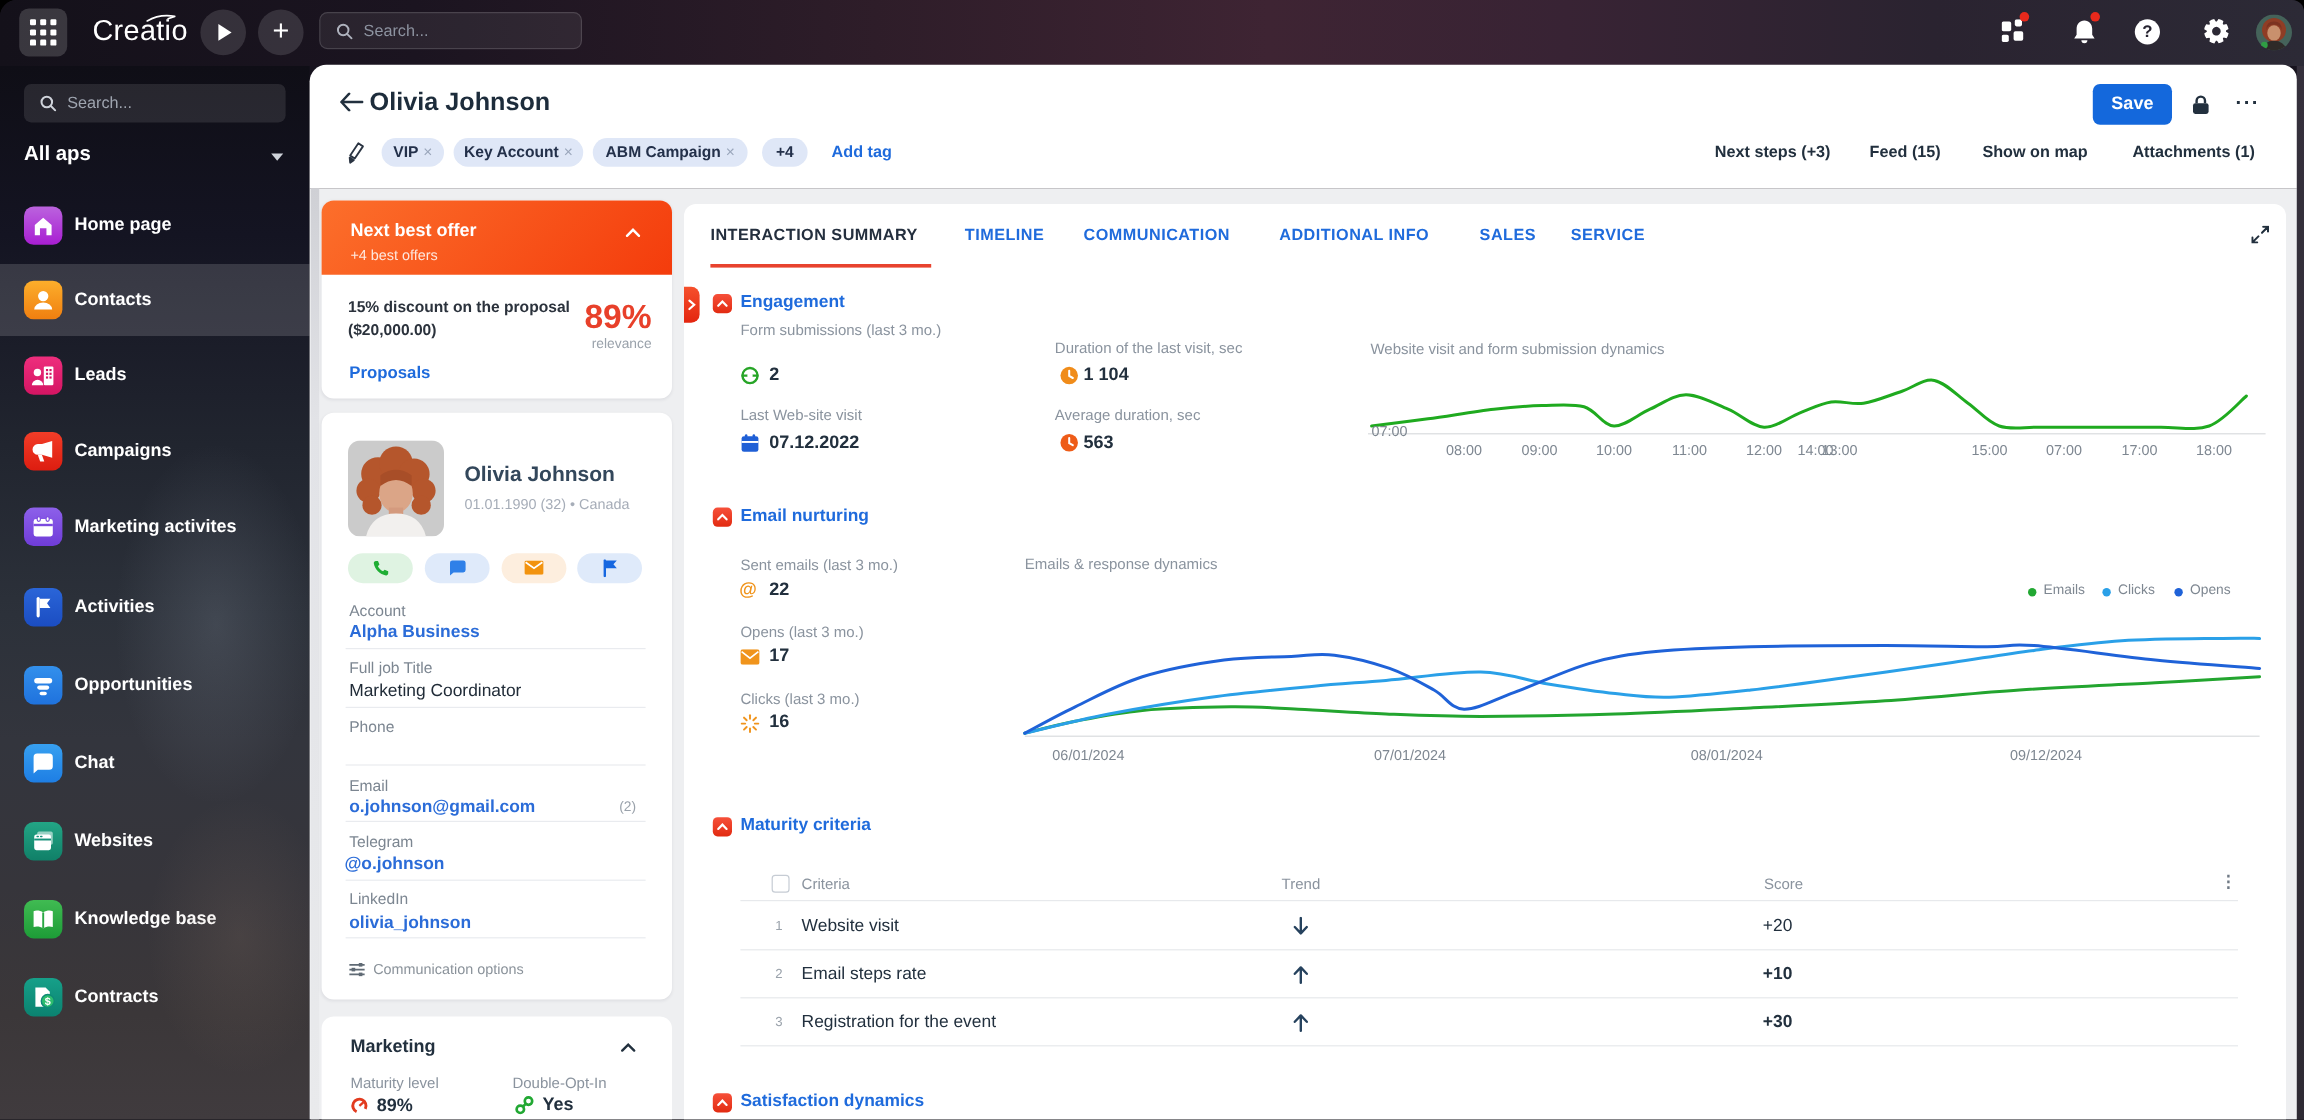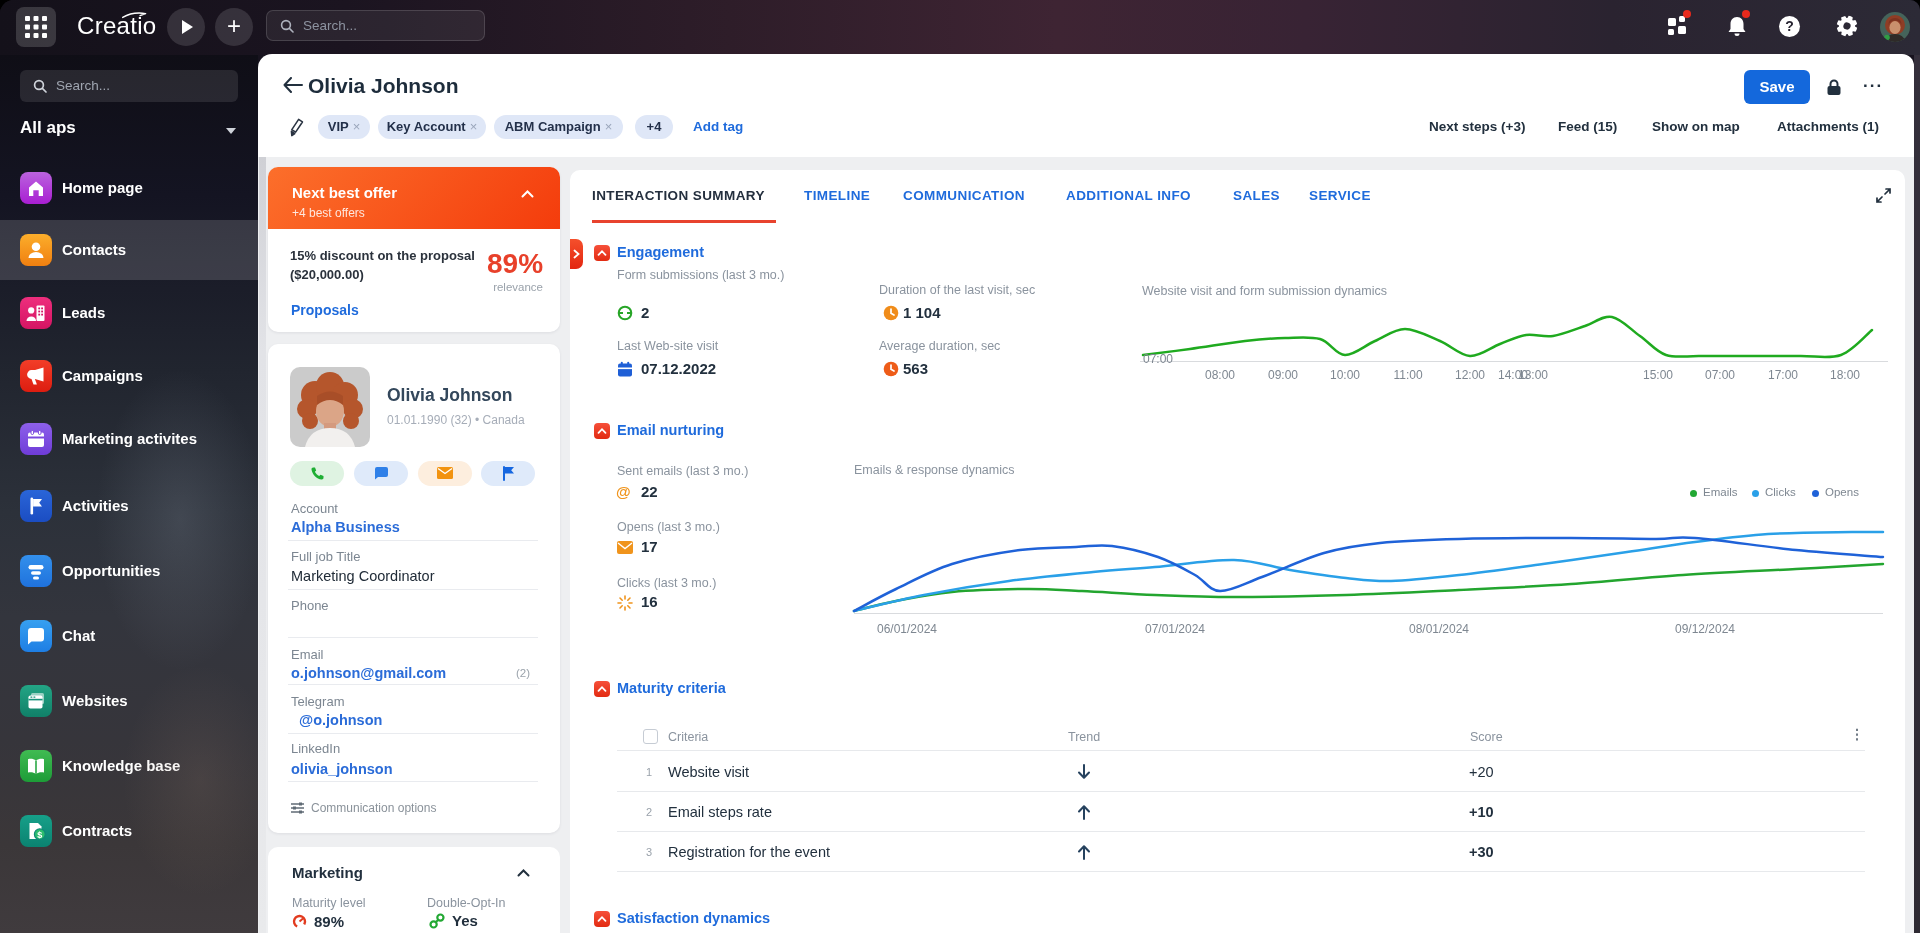--- a/index.html
+++ b/index.html
@@ -271,21 +271,21 @@
 <div class="flabel" style="left:291px;top:549px">Full job Title</div>
 <div class="fval" style="left:291px;top:568px">Marketing Coordinator</div>
 <div class="fdiv" style="top:589px"></div>
 <div class="flabel" style="left:291px;top:598px">Phone</div>
 <div class="fdiv" style="top:637px"></div>
 <div class="flabel" style="left:291px;top:647px">Email</div>
 <div class="flink" style="left:291px;top:665px">o.johnson@gmail.com</div>
 <div class="ab" style="left:516px;top:667px;font-size:11.5px;color:#9aa2ab">(2)</div>
 <div class="fdiv" style="top:684px"></div>
 <div class="flabel" style="left:291px;top:694px">Telegram</div>
-<div class="flink" style="left:299px;top:712px">@o.johnson</div>
+<div class="flink" style="left:287px;top:712px">@o.johnson</div>
 <div class="fdiv" style="top:733px"></div>
 <div class="flabel" style="left:291px;top:741px">LinkedIn</div>
 <div class="flink" style="left:291px;top:761px">olivia_johnson</div>
 <div class="fdiv" style="top:781px"></div>
 <svg class="ab" style="left:291px;top:802px" width="13" height="12" viewBox="0 0 13 12">
       <g stroke="#5f6a74" stroke-width="1.5">
         <line x1="0" y1="2" x2="13" y2="2"></line>
         <line x1="0" y1="6" x2="13" y2="6"></line>
         <line x1="0" y1="10" x2="13" y2="10"></line>
       </g>

